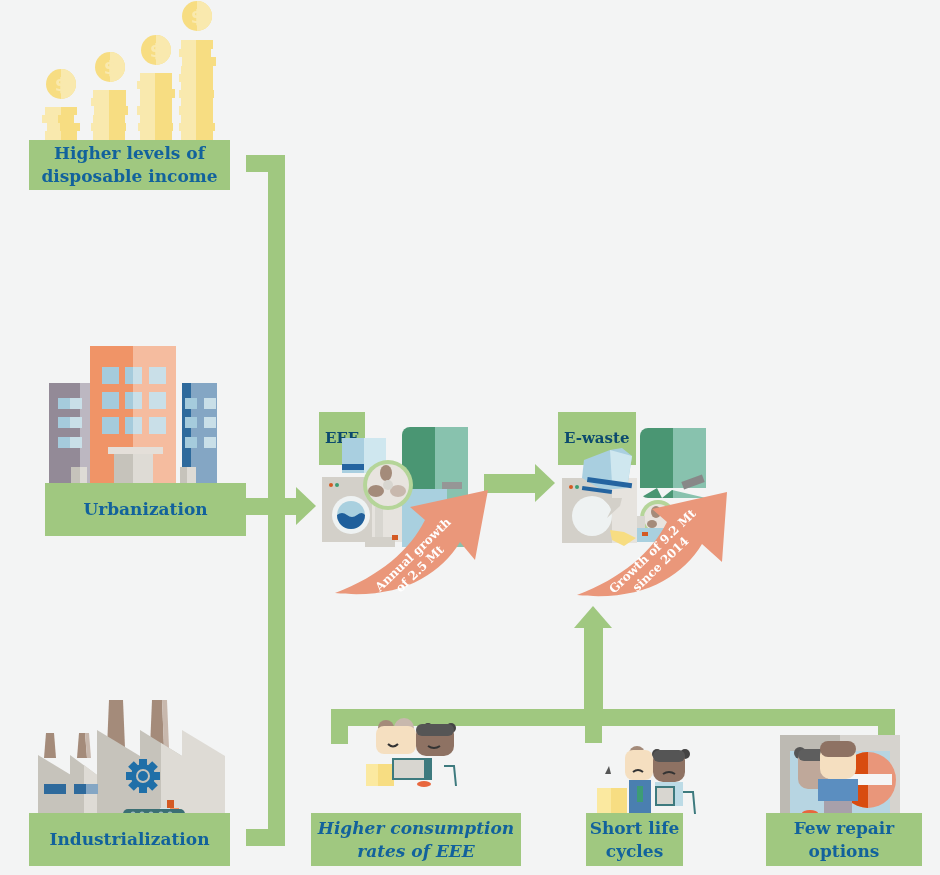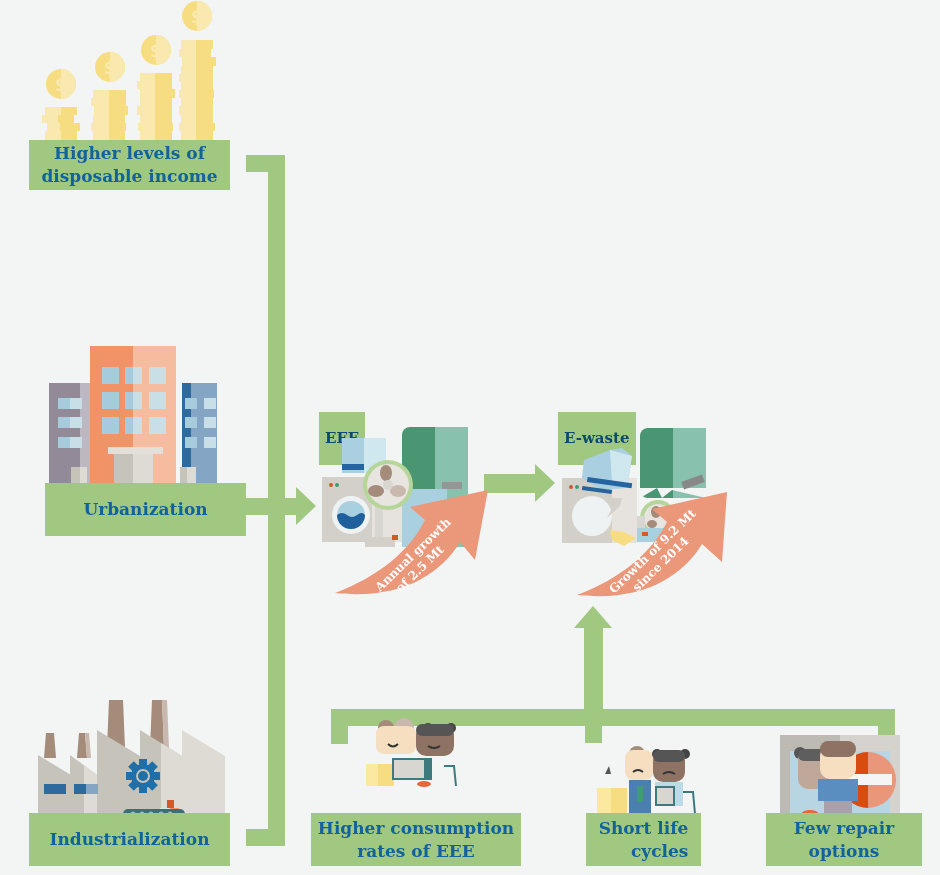--- a/index.html
+++ b/index.html
@@ -307,21 +307,21 @@
     <path d="M22,28 Q27,33 32,28" stroke="#333" stroke-width="2" fill="none"></path>
     <path d="M62,30 Q68,34 74,30" stroke="#333" stroke-width="2" fill="none"></path>
     <rect x="0" y="48" width="28" height="22" fill="#f7dd82"></rect>
       <rect x="0" y="48" width="12" height="22" fill="#fbe9a0"></rect>
     <rect x="26" y="42" width="40" height="22" fill="#3d7a7e"></rect>
       <rect x="28" y="44" width="30" height="18" fill="#d8d6d0"></rect>
     <path d="M78,50 L88,50 L90,70" stroke="#3d7a7e" stroke-width="2" fill="none"></path>
     <ellipse cx="58" cy="68" rx="7" ry="3" fill="#e8663d"></ellipse>
   </svg>
 </div>
-<div class="label-box" style="left:311px; top:813px; width:210px; height:53px;">Higher consumption
+<div class="label-box" style="left:311px; top:813px; width:210px; height:53px;font-style:italic;">Higher consumption
 rates of EEE</div>
 
 <div class="abs" style="left:597px; top:746px; width:100px; height:68px;">
   <svg width="100" height="68" style="left:0;top:0;">
     <polygon points="8,28 12,20 14,28" fill="#555"></polygon>
     <rect x="0" y="42" width="30" height="26" fill="#f7dd82"></rect>
       <rect x="0" y="42" width="14" height="26" fill="#fbe9a0"></rect>
     <circle cx="40" cy="8" r="8" fill="#a48b7a"></circle>
     <rect x="28" y="4" width="28" height="30" rx="8" fill="#f5dfc0"></rect>
     <path d="M36,26 Q41,22 46,26" stroke="#333" stroke-width="2" fill="none"></path>
@@ -331,21 +331,21 @@
       <circle cx="88" cy="8" r="5" fill="#444"></circle>
     <rect x="56" y="4" width="32" height="32" rx="10" fill="#8e7263"></rect>
     <rect x="56" y="4" width="32" height="12" rx="6" fill="#555"></rect>
     <path d="M66,28 Q72,24 78,28" stroke="#333" stroke-width="2" fill="none"></path>
     <rect x="58" y="36" width="28" height="24" fill="#bcdbe6"></rect>
     <rect x="58" y="40" width="20" height="20" fill="#3d7a7e"></rect>
       <rect x="60" y="42" width="16" height="16" fill="#d8d6d0"></rect>
     <path d="M86,46 L96,46 L98,68" stroke="#3d7a7e" stroke-width="2" fill="none"></path>
   </svg>
 </div>
-<div class="label-box" style="left:586px; top:813px; width:115px; height:53px;text-align:right;">Short life
+<div class="label-box" style="left:586px; top:813px; width:97px; height:53px;">Short life
 cycles</div>
 
 <div class="abs" style="left:780px; top:735px; width:120px; height:80px;">
   <svg width="120" height="80" style="left:0;top:0;">
     <rect x="0" y="0" width="60" height="80" fill="#bdbab3"></rect>
     <rect x="60" y="0" width="60" height="80" fill="#d6d3ce"></rect>
     <rect x="10" y="16" width="100" height="64" fill="#b7d5e2"></rect>
     <circle cx="88" cy="45" r="28" fill="#e9967a"></circle>
     <path d="M88 17 A28 28 0 0 0 88 73 Z" fill="#d84c10"></path>
     <rect x="62" y="39" width="50" height="11" fill="#f5f5f5"></rect>

